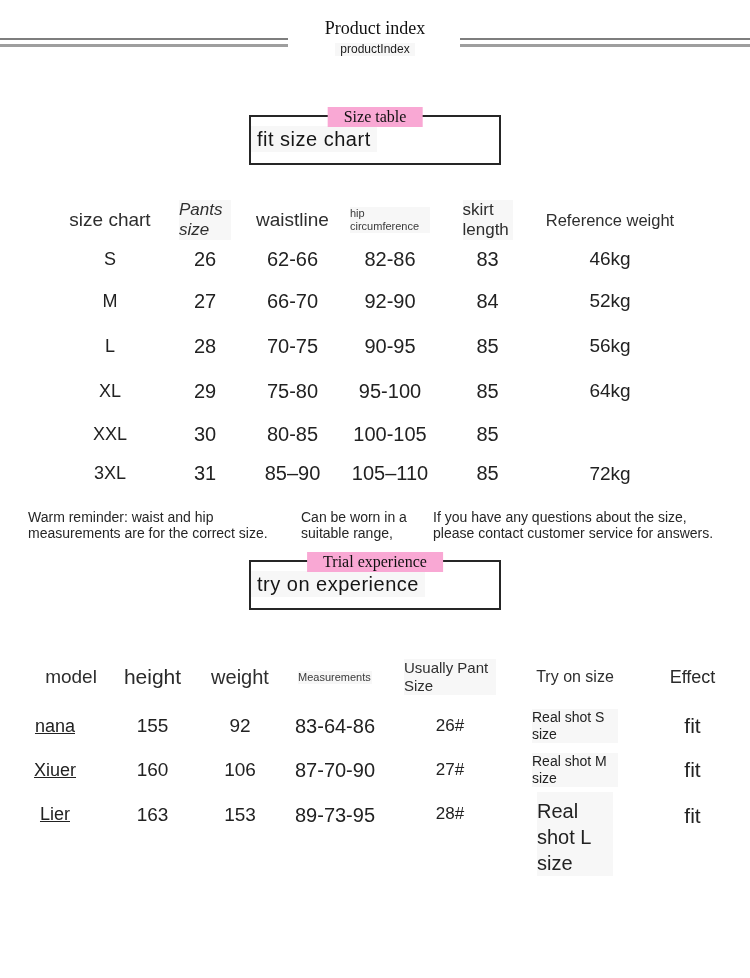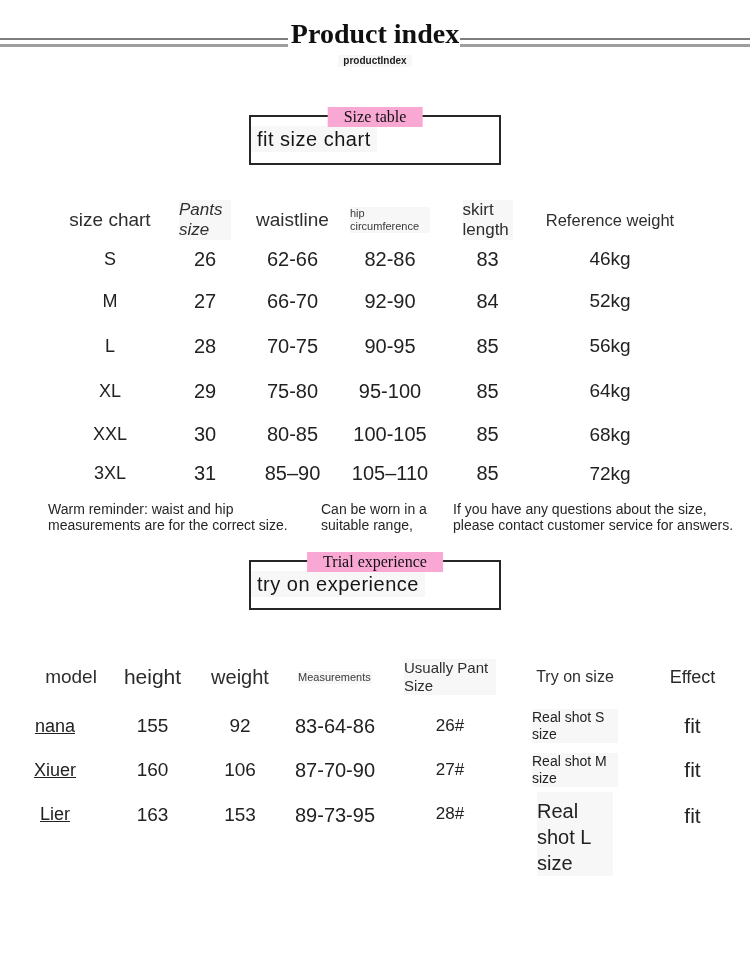--- a/index.html
+++ b/index.html
@@ -11,22 +11,22 @@
   .patch { background:#f7f7f7; }
 
   
   .dbl-line { position:absolute; top:38px; }
   .dbl-line .l1 { height:2px; background:#7e7e7e; }
   .dbl-line .l2 { height:3px; background:#9e9e9e; margin-top:4px; }
   .dbl-left  { left:0;  width:288px; }
   .dbl-right { left:460px; width:290px; }
 
   .header-text { position:absolute; top:18px; left:0; right:0; text-align:center; line-height:1.15; }
-  .header-title { font-family:"Liberation Serif","DejaVu Serif",serif; font-size:28px; color:#101010;font-weight:bold; }
-  .header-sub { display:inline-block; font-size:10px; color:#1c1c1c; margin-top:3px; padding:0 5px;font-weight:bold; }
+  .header-title { font-family:"Liberation Serif","DejaVu Serif",serif; font-size:18px; color:#101010; }
+  .header-sub { display:inline-block; font-size:12px; color:#1c1c1c; margin-top:3px; padding:0 5px; }
 
   
   .tabbox { position:absolute; left:249px; width:252px; height:50px;
     box-sizing:border-box; border:2px solid #262626; }
   #size-box { top:115px; }
   #try-box  { top:560px; }
   .tab-label { position:absolute; top:-10px; left:50%; transform:translateX(-50%);
     background:#f9a8d4; padding:0 16px; font-family:"Liberation Serif","DejaVu Serif",serif;
     font-size:16px; line-height:20px; white-space:nowrap; color:#101010; }
   .box-label { display:block; text-align:left; font-size:20px; line-height:44px;
@@ -43,21 +43,21 @@
   .t1 .h-waist { font-size:19px; color:#2e2e2e; }
   .t1 .h-hip   { font-size:11px; width:80px; margin:0 auto; text-align:left; line-height:13px; color:#3a3a3a; }
   .t1 .h-skirt { font-size:17px; width:50px; margin:12px auto; text-align:left; line-height:20px; color:#2e2e2e; }
   .t1 .h-ref   { font-size:16.5px; color:#2e2e2e; }
   .t1 .c-label { font-size:18px; }
   .t1 .c-num   { font-size:20px; }
   .t1 .c-kg    { font-size:19px; }
 
   
   .notes { position:absolute; top:502px; left:0; width:750px; font-size:14px; line-height:15.5px; color:#262626; }
-  .note { position:absolute; top:0;margin-left:20px; }
+  .note { position:absolute; top:8px; }
   .note1 { left:28px;  width:256px; }
   .note2 { left:301px; width:142px; }
   .note3 { left:433px; width:296px; }
 
   
   .t2 { position:absolute; top:650px; left:0; width:750px; }
   .t2-row { display:grid; grid-template-columns:110px 85px 90px 100px 130px 120px 115px;
     align-items:center; text-align:center; }
   .t2-head { height:54px; }
   .t2 .h-model  { font-size:19px; padding-left:32px; color:#2e2e2e; }
@@ -155,21 +155,20 @@
       <div class="c-num">85</div>
       <div class="c-kg">64kg</div>
     </div>
     <div class="t1-row" style="height:45px">
       <div></div>
       <div class="c-label">XXL</div>
       <div class="c-num">30</div>
       <div class="c-num">80-85</div>
       <div class="c-num">100-105</div>
       <div class="c-num">85</div>
-      <div class="c-kg">68kg</div>
     </div>
     <div class="t1-row" style="height:33px">
       <div></div>
       <div class="c-label">3XL</div>
       <div class="c-num">31</div>
       <div class="c-num">85–90</div>
       <div class="c-num">105–110</div>
       <div class="c-num">85</div>
       <div class="c-kg">72kg</div>
     </div>

